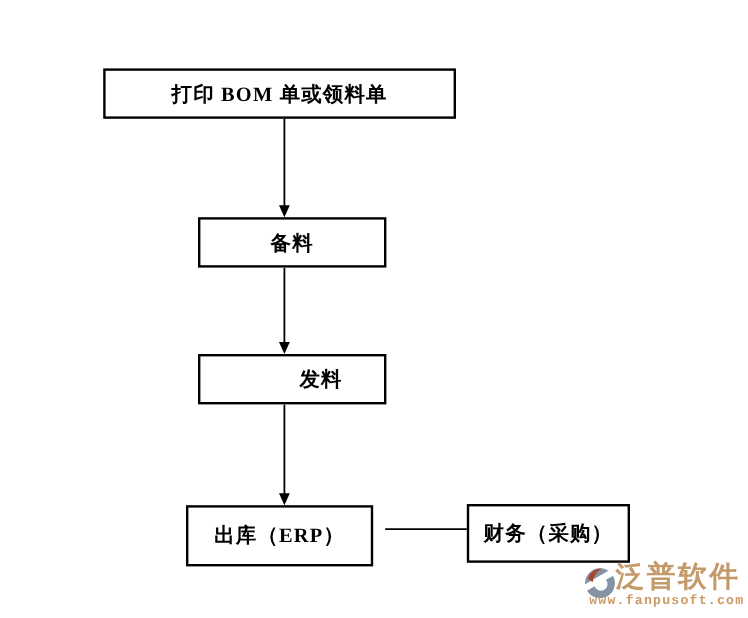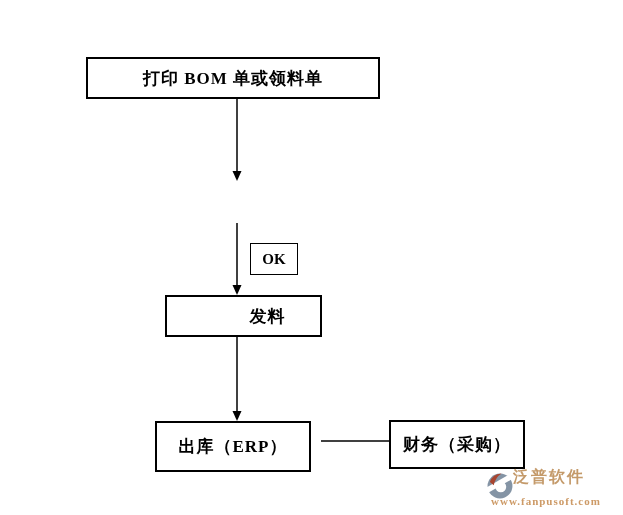--- a/index.html
+++ b/index.html
@@ -56,34 +56,35 @@
     position: absolute;
     left: 6px;
     top: 8px;
     width: 28px;
     height: 28px;
   }
   .wm-brand {
     position: absolute;
     left: 33px;
     top: 3px;
-    font-size: 16px;
+    font-size: 24px;
     font-weight: bold;
     letter-spacing: 2px;
     white-space: nowrap;
     line-height: 1.2;
   }
   .wm-url {
     position: absolute;
     left: 11px;
     top: 31px;
     font-size: 11px;
     font-weight: bold;
     letter-spacing: 1px;
     white-space: nowrap;
+    font-family: Liberation Mono, monospace;
   }
 </style>
 </head>
 <body>
 
 <div class="canvas">
 
   <svg class="arrow-layer" viewBox="0 0 623 515" xmlns="http://www.w3.org/2000/svg">
 
     <g>
@@ -104,24 +105,24 @@
     <g>
       <line x1="321" y1="441" x2="397" y2="441" stroke="#000000" stroke-width="1.5"></line>
       <polygon points="406,441 396,436.5 396,445.5" fill="#000000"></polygon>
     </g>
   </svg>
 
   <div class="node node-print">
     <span>打印 BOM 单或领料单</span>
   </div>
 
+  <div class="node node-prepare">
+    <span>备料</span>
+  </div>
 
-  <div class="node node-ok">
-    <span>OK</span>
-  </div>
 
   <div class="node node-issue">
     <span>发料</span>
   </div>
 
   <div class="node node-outbound">
     <span>出库（ERP）</span>
   </div>
 
   <div class="node node-finance">

